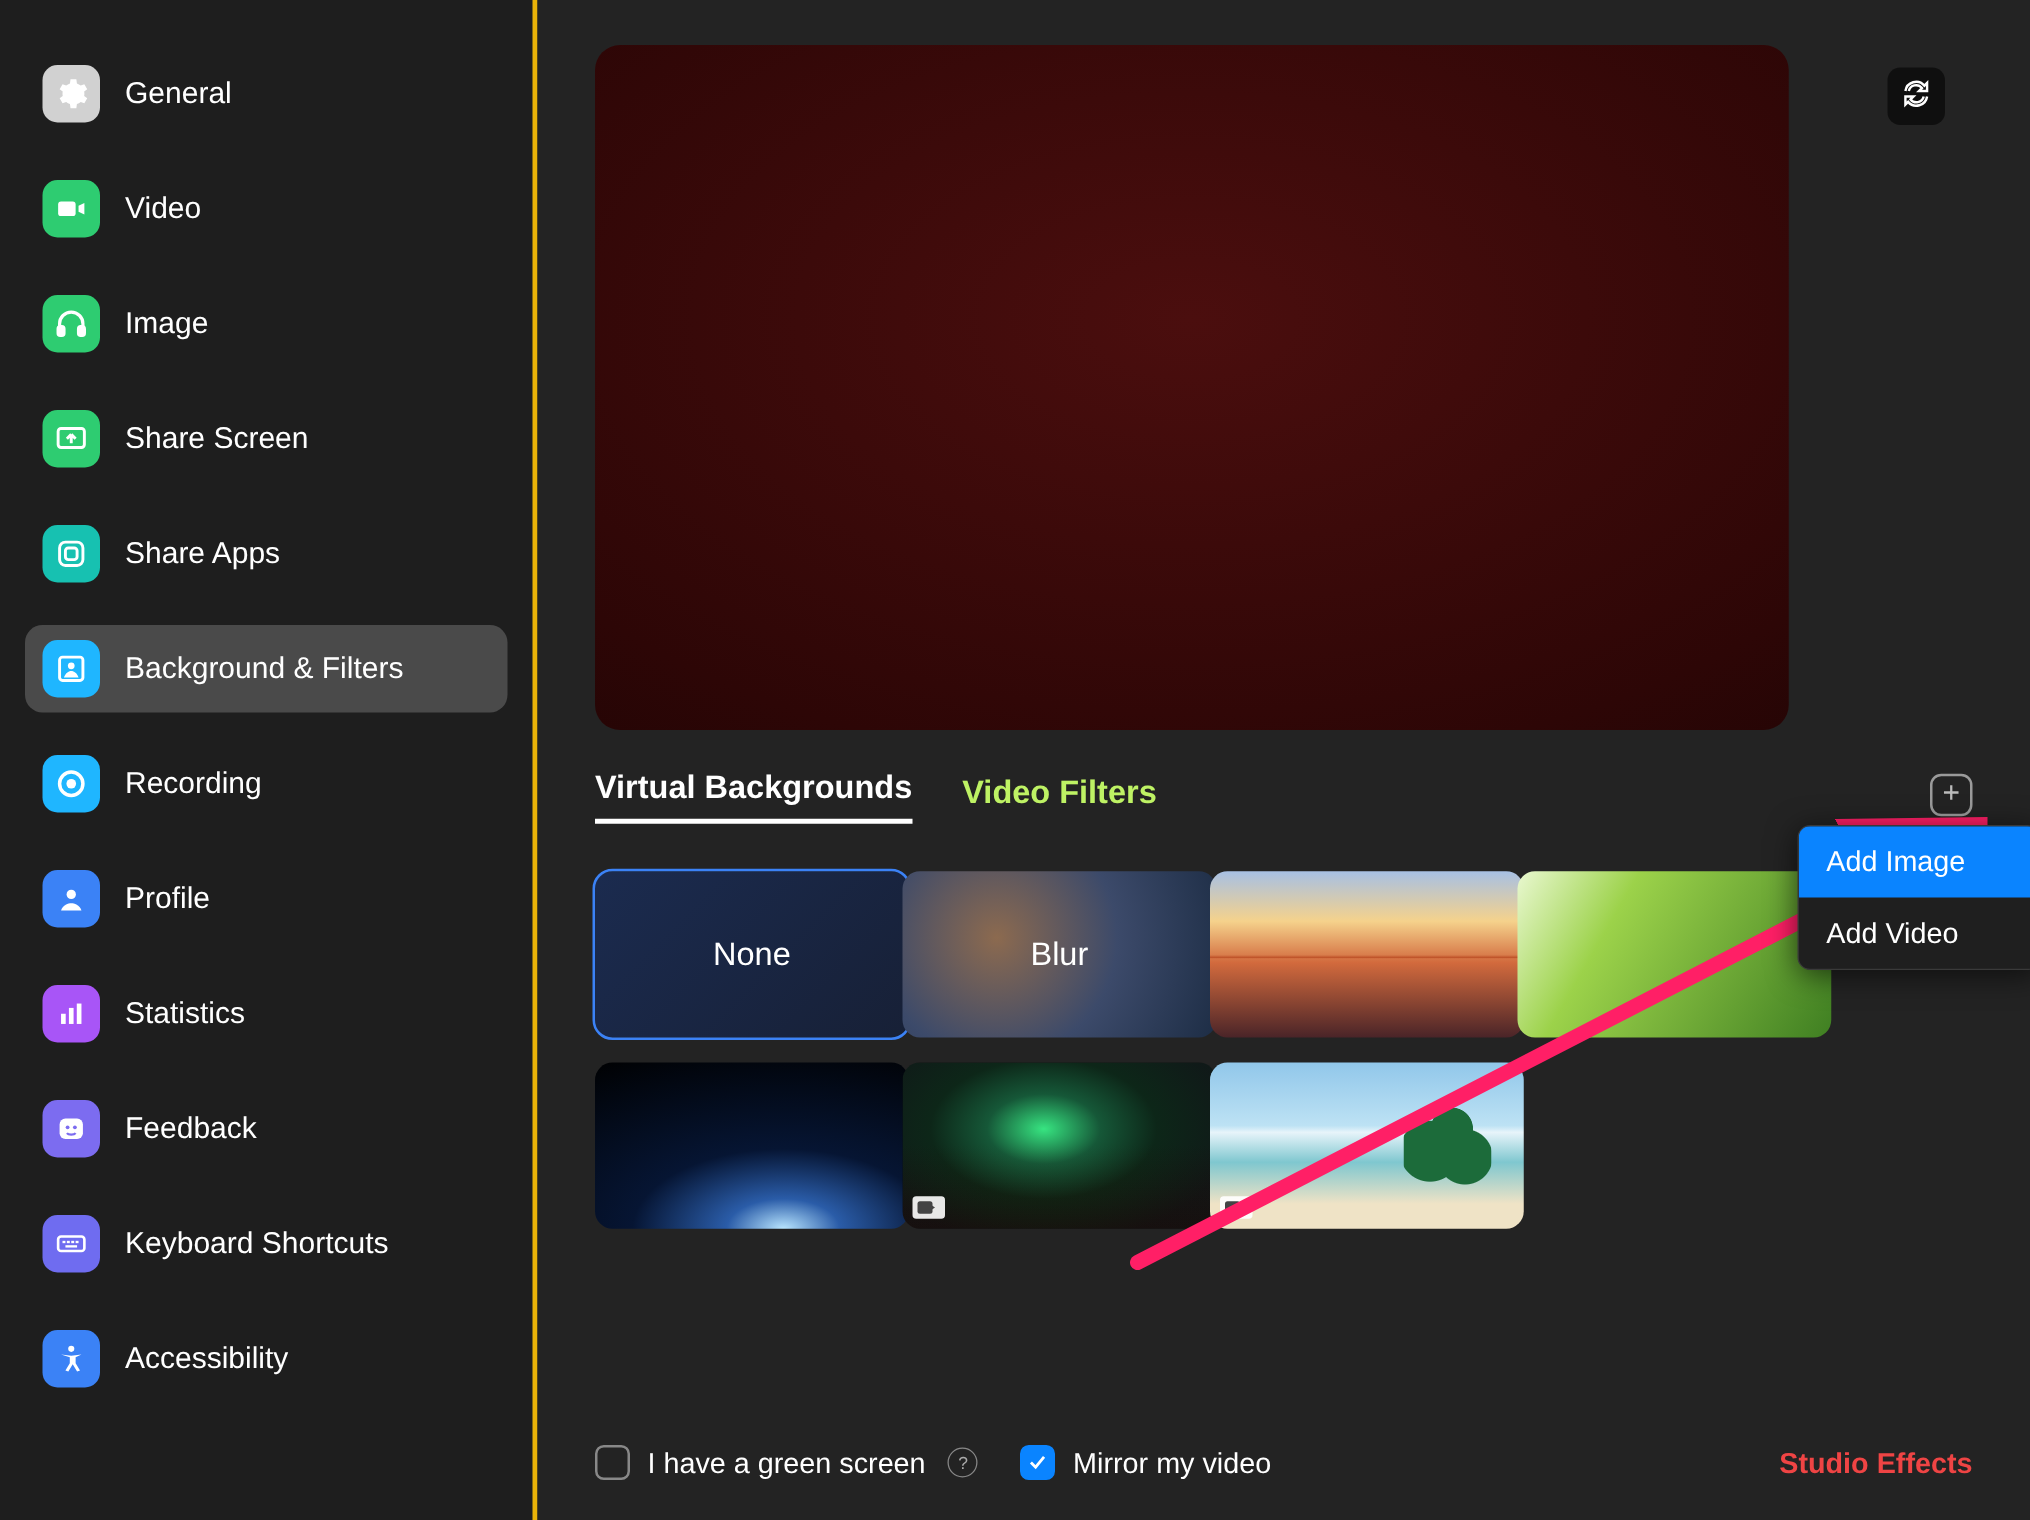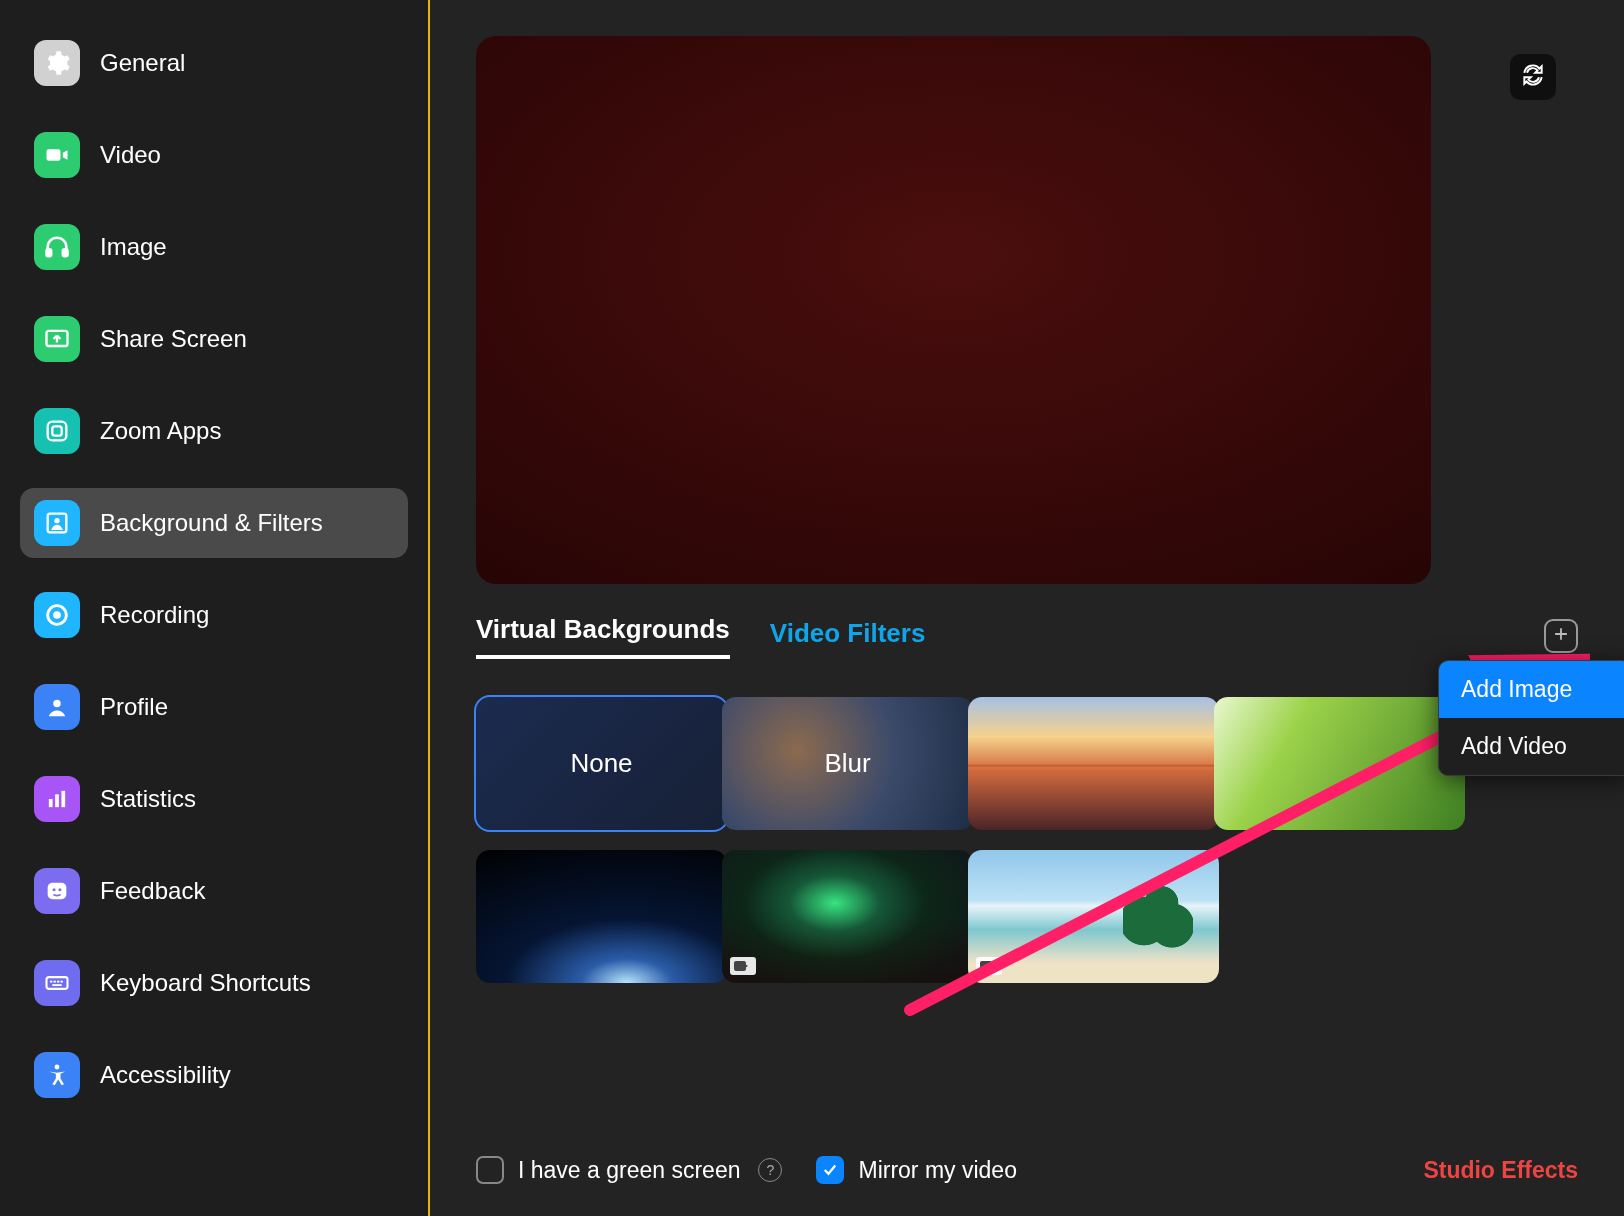--- a/index.html
+++ b/index.html
@@ -1,33 +1,33 @@
 <!DOCTYPE html>
 <html><head>
 <meta charset="utf-8">
 <style>
   * { box-sizing: border-box; margin: 0; padding: 0; }
   html, body { width: 1624px; height: 1216px; overflow: hidden; font-family: -apple-system, "Helvetica Neue", Arial, sans-serif; background:#1b1b1b; color:#fff; }
   .root { display:flex; width:1624px; height:1216px; }
-  .sidebar { width:430px; background:#1e1e1e; border-right:2px solid #eab308; padding:28px 20px; }
+  .sidebar { width:430px; background:#1e1e1e; border-right:4px solid #eab308; padding:40px 20px; }
   .sidebar-item { display:flex; align-items:center; gap:20px; padding:12px 14px; border-radius:14px; margin-bottom:22px; font-size:24px; font-weight:500; cursor:pointer; }
   .sidebar-item.selected { background:#4a4a4a; }
   .sidebar-icon { width:46px; height:46px; border-radius:12px; display:flex; align-items:center; justify-content:center; flex-shrink:0; }
   .sidebar-icon svg { width:28px; height:28px; }
 
   .main { flex:1; background:#232323; padding:36px 46px 0 46px; position:relative; }
   .preview-wrap { position:relative; }
   .preview { width:955px; height:548px; border-radius:20px; background:
      radial-gradient(120% 120% at 50% 40%, #4b0e0e 0%, #2d0606 55%, #0f0202 100%);
   }
   .rotate-btn { position:absolute; top:18px; right:22px; width:46px; height:46px; background:rgba(0,0,0,.55); border-radius:10px; display:flex; align-items:center; justify-content:center; cursor:pointer; }
   .rotate-btn svg { width:26px; height:26px; stroke:#fff; fill:none; stroke-width:2; }
 
   .tabs { display:flex; gap:40px; margin-top:30px; font-size:26px; font-weight:600; align-items:flex-end;justify-content:flex-end; }
-  .tab { color:#0ea5e9; padding-bottom:10px; cursor:pointer; }
+  .tab { color:#bef264; padding-bottom:10px; cursor:pointer; }
   .tab.active { color:#fff; border-bottom:4px solid #fff; }
   .add-btn { margin-left:auto; width:34px; height:34px; border:2px solid #9a9a9a; border-radius:9px; display:flex; align-items:center; justify-content:center; cursor:pointer; color:#bbb; font-size:22px; line-height:1; margin-bottom:6px; }
   .add-btn svg { width:20px; height:20px; stroke:#bbb; stroke-width:2.2; }
 
   .grid { display:grid; grid-template-columns:repeat(4, 228px); gap:20px 18px; margin-top:38px; }
   .thumb { width:251px; height:133px; border-radius:14px; cursor:pointer; position:relative; display:flex; align-items:center; justify-content:center; font-size:26px; color:#fff; overflow:hidden; }
   .thumb.selected { outline:2px solid #3b82f6; background:linear-gradient(135deg,#1b2b4f,#172036); }
   .thumb-none { background:#1b2b4f; }
   .thumb-blur { background: radial-gradient(circle at 30% 40%, #8c6a4f 0%, #3c4a6a 50%, #1d2d45 100%); filter:none; }
   .thumb-bridge { background: linear-gradient(to bottom,#a7c0e4 0%,#f5d28c 30%,#d26a3d 55%,#4a2428 100%); position:relative; }
@@ -109,21 +109,21 @@
     </div>
 
 
     <div class="sidebar-item">
       <div class="sidebar-icon" style="background:#17c1b1;">
         <svg viewBox="0 0 24 24" fill="none" stroke="#fff" stroke-width="2">
             <rect x="4" y="4" width="16" height="16" rx="4"></rect>
             <rect x="8" y="8" width="8" height="8" rx="2"></rect>
           </svg>
       </div>
-      <span>Zoom Apps</span>
+      <span>Share Apps</span>
     </div>
 
     <div class="sidebar-item selected">
       <div class="sidebar-icon" style="background:#1fb6ff;">
         <svg viewBox="0 0 24 24" fill="#fff">
             <rect x="4" y="4" width="16" height="16" rx="2" fill="none" stroke="#fff" stroke-width="2"></rect>
             <circle cx="12" cy="10" r="2.3"></circle>
             <path d="M7 18c1-3 3-4.5 5-4.5s4 1.5 5 4.5z"></path>
           </svg>
       </div>

